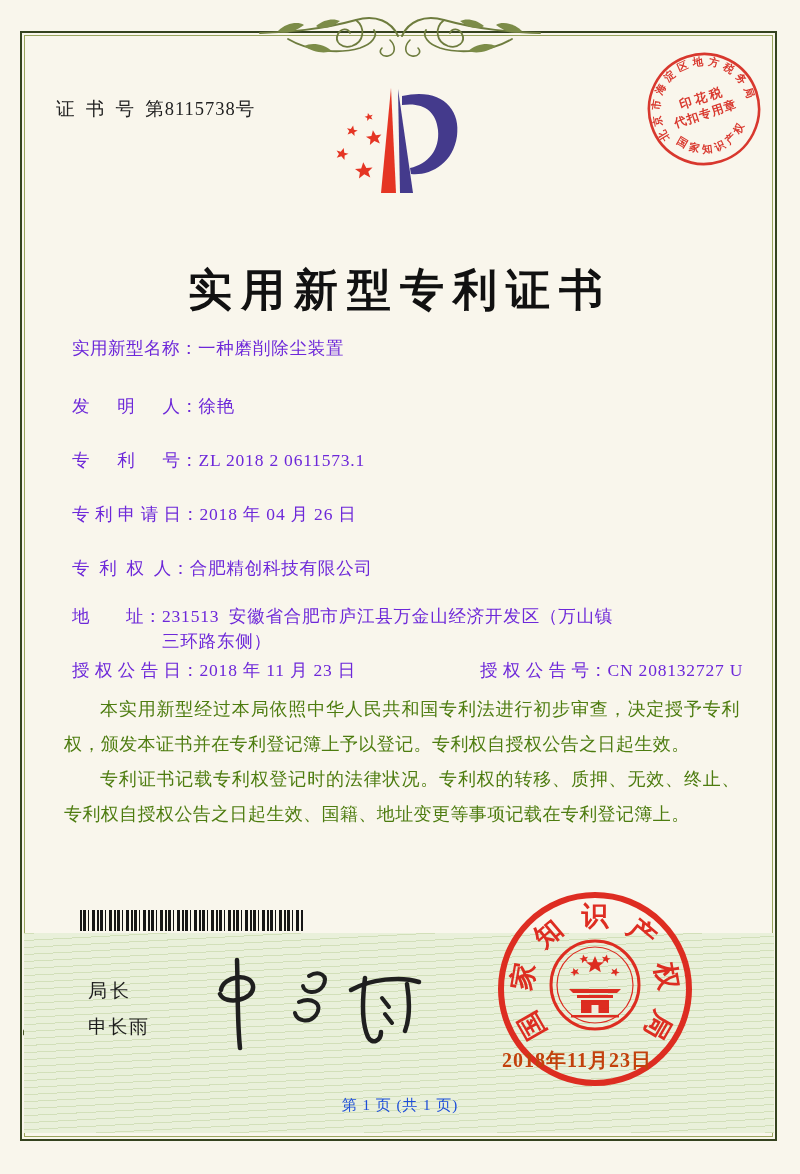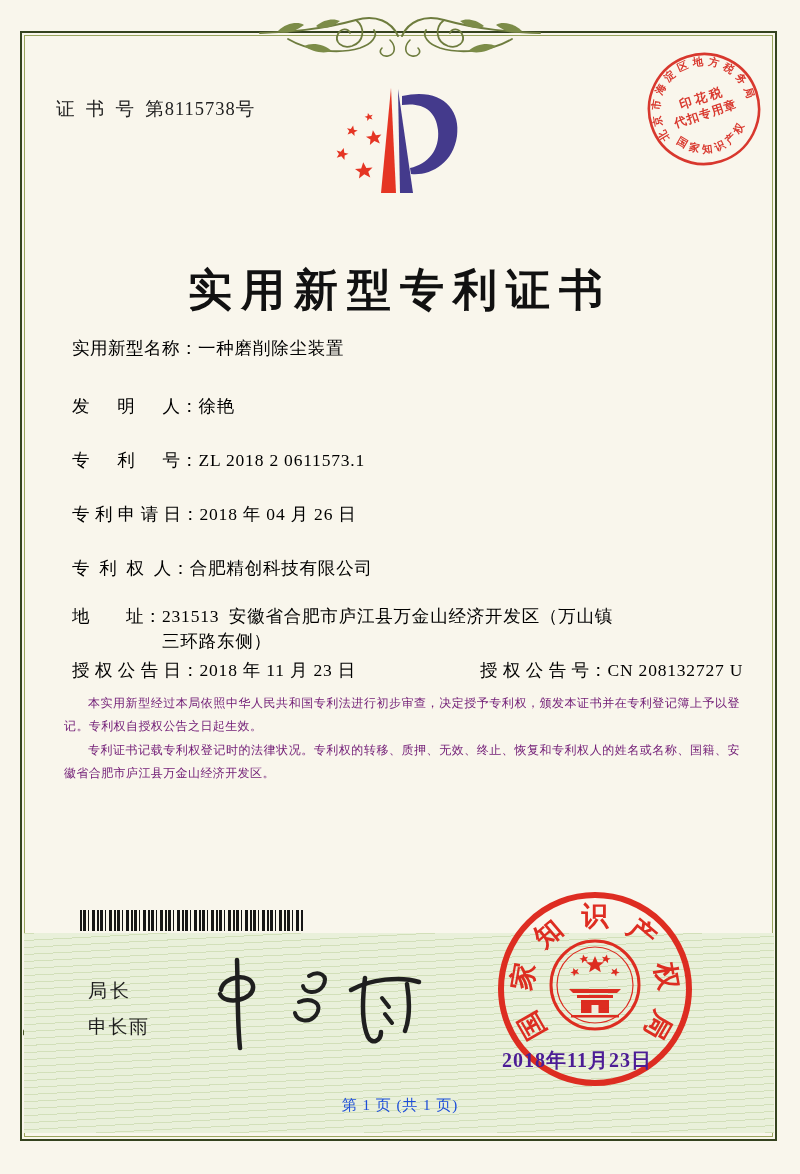--- a/index.html
+++ b/index.html
@@ -33,31 +33,31 @@
   .tax-stamp{position:absolute;left:643px;top:48px;width:122px;height:122px;opacity:.92;}
   .doc-title{
     position:absolute;left:0;right:0;top:213px;
     text-align:center;font-size:44px;font-weight:600;
     letter-spacing:9px;color:#111;white-space:pre;margin-top:48px;
   }
   
   .field-row{
     position:absolute;left:72px;
     font-size:17.5px;line-height:1.4;
-    color:#000000;white-space:pre;
+    color:#6d28d9;white-space:pre;
     display:flex;align-items:flex-start;justify-content:flex-end;
   }
   .field-row .flabel{letter-spacing:.5px;}
   .field-row .fvalue{letter-spacing:.8px;}
   .fvalue .vline{display:block;}
   
   .body-text{
     position:absolute;left:64px;top:692px;width:676px;
-    font-size:12px;line-height:1.95;text-align:justify;
-    letter-spacing:.4px;color:#701a75;
+    font-size:18px;line-height:1.95;text-align:justify;
+    letter-spacing:.4px;color:#4d7c0f;
   }
   .body-text p{margin:0;text-indent:2em;}
   
   .green-band{
     position:absolute;left:24px;top:933px;width:750px;height:200px;
     background:
       repeating-linear-gradient(177deg,
         rgba(150,180,100,.28) 0 1px, rgba(0,0,0,0) 1px 7px),
       #e9f0da;
   }
@@ -68,21 +68,21 @@
       #161616 3px 6px, transparent 6px 8px,
       #161616 8px 9px, transparent 9px 12px,
       #161616 12px 15px, transparent 15px 17px);
   }
   .director-title{position:absolute;left:88px;top:978px;font-size:19px;letter-spacing:3px;color:#1c1c1c;}
   .director-name{position:absolute;left:88px;top:1014px;font-size:19px;letter-spacing:1.5px;color:#1c1c1c;}
   .signature{position:absolute;left:205px;top:948px;width:235px;height:108px;}
   .official-seal{position:absolute;left:492px;top:886px;width:206px;height:206px;opacity:.95;}
   .seal-date{
     position:absolute;left:502px;top:1047px;width:190px;
-    font-size:20px;font-weight:bold;color:#4c1d95;letter-spacing:1px;white-space:pre;
+    font-size:20px;font-weight:bold;color:#c2410c;letter-spacing:1px;white-space:pre;
   }
   .page-footer{
     position:absolute;left:0;right:0;top:1096px;
     text-align:center;font-size:15px;letter-spacing:1px;color:#1d4ed8;
   }
   svg text{font-family:"Liberation Serif","DejaVu Serif",serif;}
 </style>
 </head>
 <body>
 
@@ -185,21 +185,21 @@
   </div>
   <div class="field-row" style="top:658px">
     <span class="flabel">授 权 公 告 日：</span><span class="fvalue">2018 年 11 月 23 日</span>
   </div>
   <div class="field-row" style="top:658px;left:480px">
     <span class="flabel">授 权 公 告 号：</span><span class="fvalue">CN 208132727 U</span>
   </div>
 
   <div class="body-text">
     <p>本实用新型经过本局依照中华人民共和国专利法进行初步审查，决定授予专利权，颁发本证书并在专利登记簿上予以登记。专利权自授权公告之日起生效。</p>
-    <p>专利证书记载专利权登记时的法律状况。专利权的转移、质押、无效、终止、恢复和专利权人的姓名或名称、国籍、安徽省合肥市庐江县万金山经济开发区。</p>
+    <p>专利证书记载专利权登记时的法律状况。专利权的转移、质押、无效、终止、专利权自授权公告之日起生效、国籍、地址变更等事项记载在专利登记簿上。</p>
   </div>
 
   <div class="green-band"></div>
 
   <div class="barcode"></div>
 
   <div class="director-title">局长</div>
   <div class="director-name">申长雨</div>
 
   <svg class="signature" viewBox="0 0 235 108">

